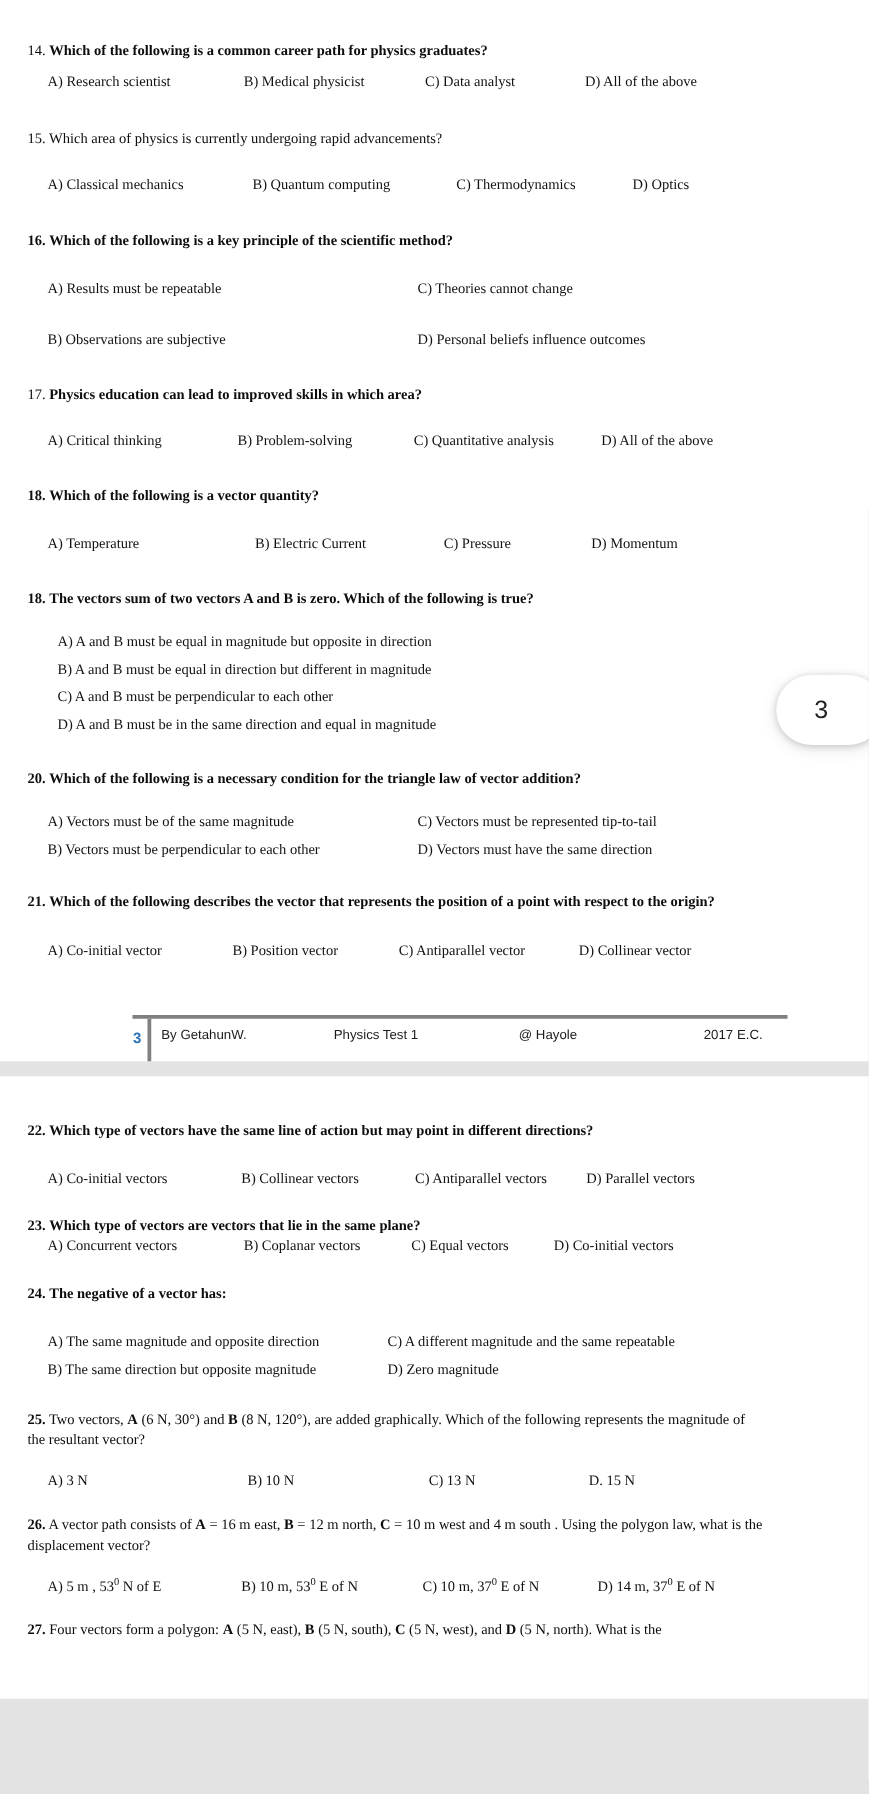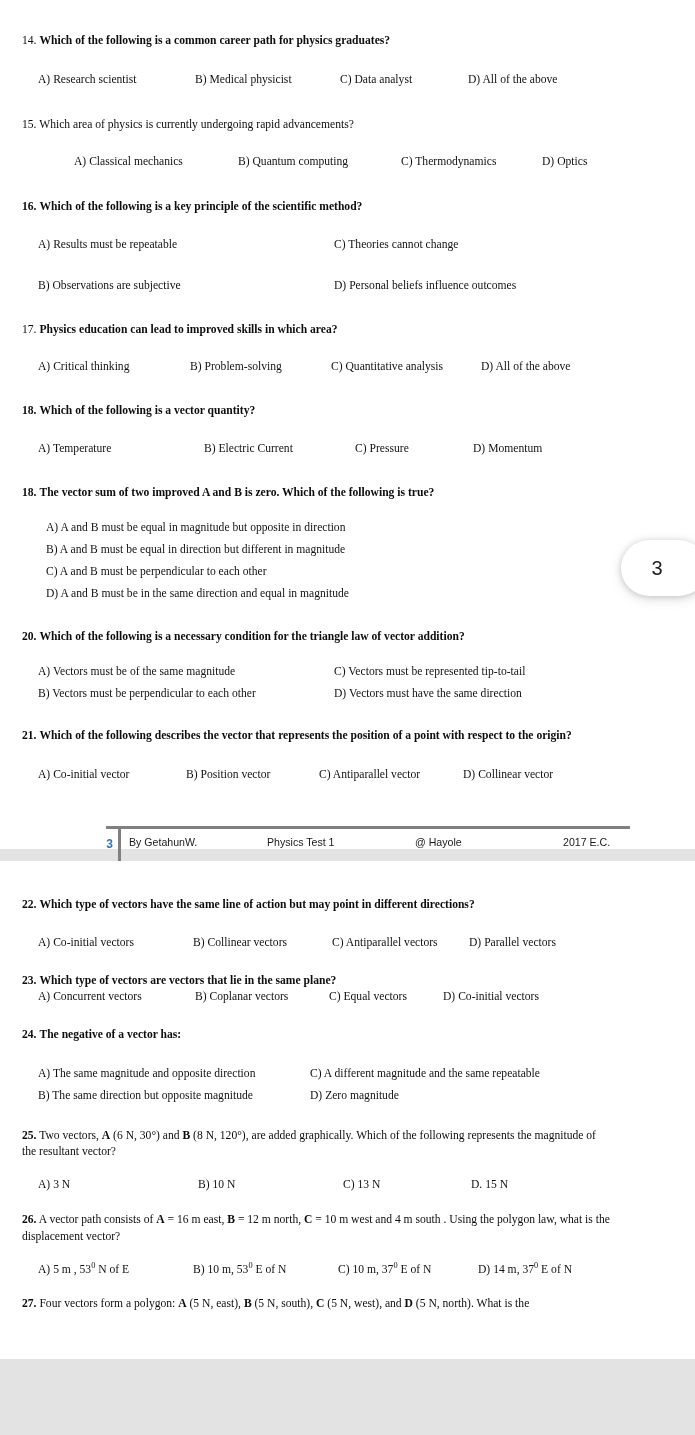--- a/index.html
+++ b/index.html
@@ -142,32 +142,32 @@
 </head>
 <body>
 
 <div id="viewer">
 
   <div class="page" style="height:849px;">
     <div class="page-body">
 
       <div class="q" style="padding-top:33px;">
         <p class="q-text"><span class="q-num">14.</span> <span class="q-stem">Which of the following is a common career path for physics graduates?</span></p>
-        <div class="opts" style="margin-top:22px;">
+        <div class="opts" style="margin-top:8px;">
           <span class="opt" style="width:157px;">A) Research scientist</span>
           <span class="opt" style="width:145px;">B) Medical physicist</span>
           <span class="opt" style="width:128px;">C) Data analyst</span>
           <span class="opt">D) All of the above</span>
         </div>
       </div>
 
       <div class="q" style="padding-top:28px;">
         <p class="q-text"><span class="q-num">15.</span> <span class="q-stem light">Which area of physics is currently undergoing rapid advancements?</span></p>
         <div class="opts" style="margin-top:21px;">
-          <span class="opt" style="width:164px;margin-left:36px;">A) Classical mechanics</span>
+          <span class="opt" style="width:164px;">A) Classical mechanics</span>
           <span class="opt" style="width:163px;">B) Quantum computing</span>
           <span class="opt" style="width:141px;">C) Thermodynamics</span>
           <span class="opt">D) Optics</span>
         </div>
       </div>
 
       <div class="q" style="padding-top:28px;">
         <p class="q-text"><span class="q-num b">16.</span> <span class="q-stem">Which of the following is a key principle of the scientific method?</span></p>
         <div class="opts-grid" style="margin-top:21px;">
           <div class="row">
@@ -195,21 +195,21 @@
         <p class="q-text"><span class="q-num b">18.</span> <span class="q-stem">Which of the following is a vector quantity?</span></p>
         <div class="opts" style="margin-top:21px;">
           <span class="opt" style="width:166px;">A) Temperature</span>
           <span class="opt" style="width:151px;">B) Electric Current</span>
           <span class="opt" style="width:118px;">C) Pressure</span>
           <span class="opt">D) Momentum</span>
         </div>
       </div>
 
       <div class="q" style="padding-top:27px;">
-        <p class="q-text"><span class="q-num b">18.</span> <span class="q-stem">The vector sum of two improved A and B is zero. Which of the following is true?</span></p>
+        <p class="q-text"><span class="q-num b">18.</span> <span class="q-stem">The vectors sum of two vectors A and B is zero. Which of the following is true?</span></p>
         <div class="opts-stack" style="margin-top:15px;">
           <span class="opt">A) A and B must be equal in magnitude but opposite in direction</span>
           <span class="opt">B) A and B must be equal in direction but different in magnitude</span>
           <span class="opt">C) A and B must be perpendicular to each other</span>
           <span class="opt">D) A and B must be in the same direction and equal in magnitude</span>
         </div>
       </div>
 
       <div class="q" style="padding-top:24px;">
         <p class="q-text"><span class="q-num b">20.</span> <span class="q-stem">Which of the following is a necessary condition for the triangle law of vector addition?</span></p>

